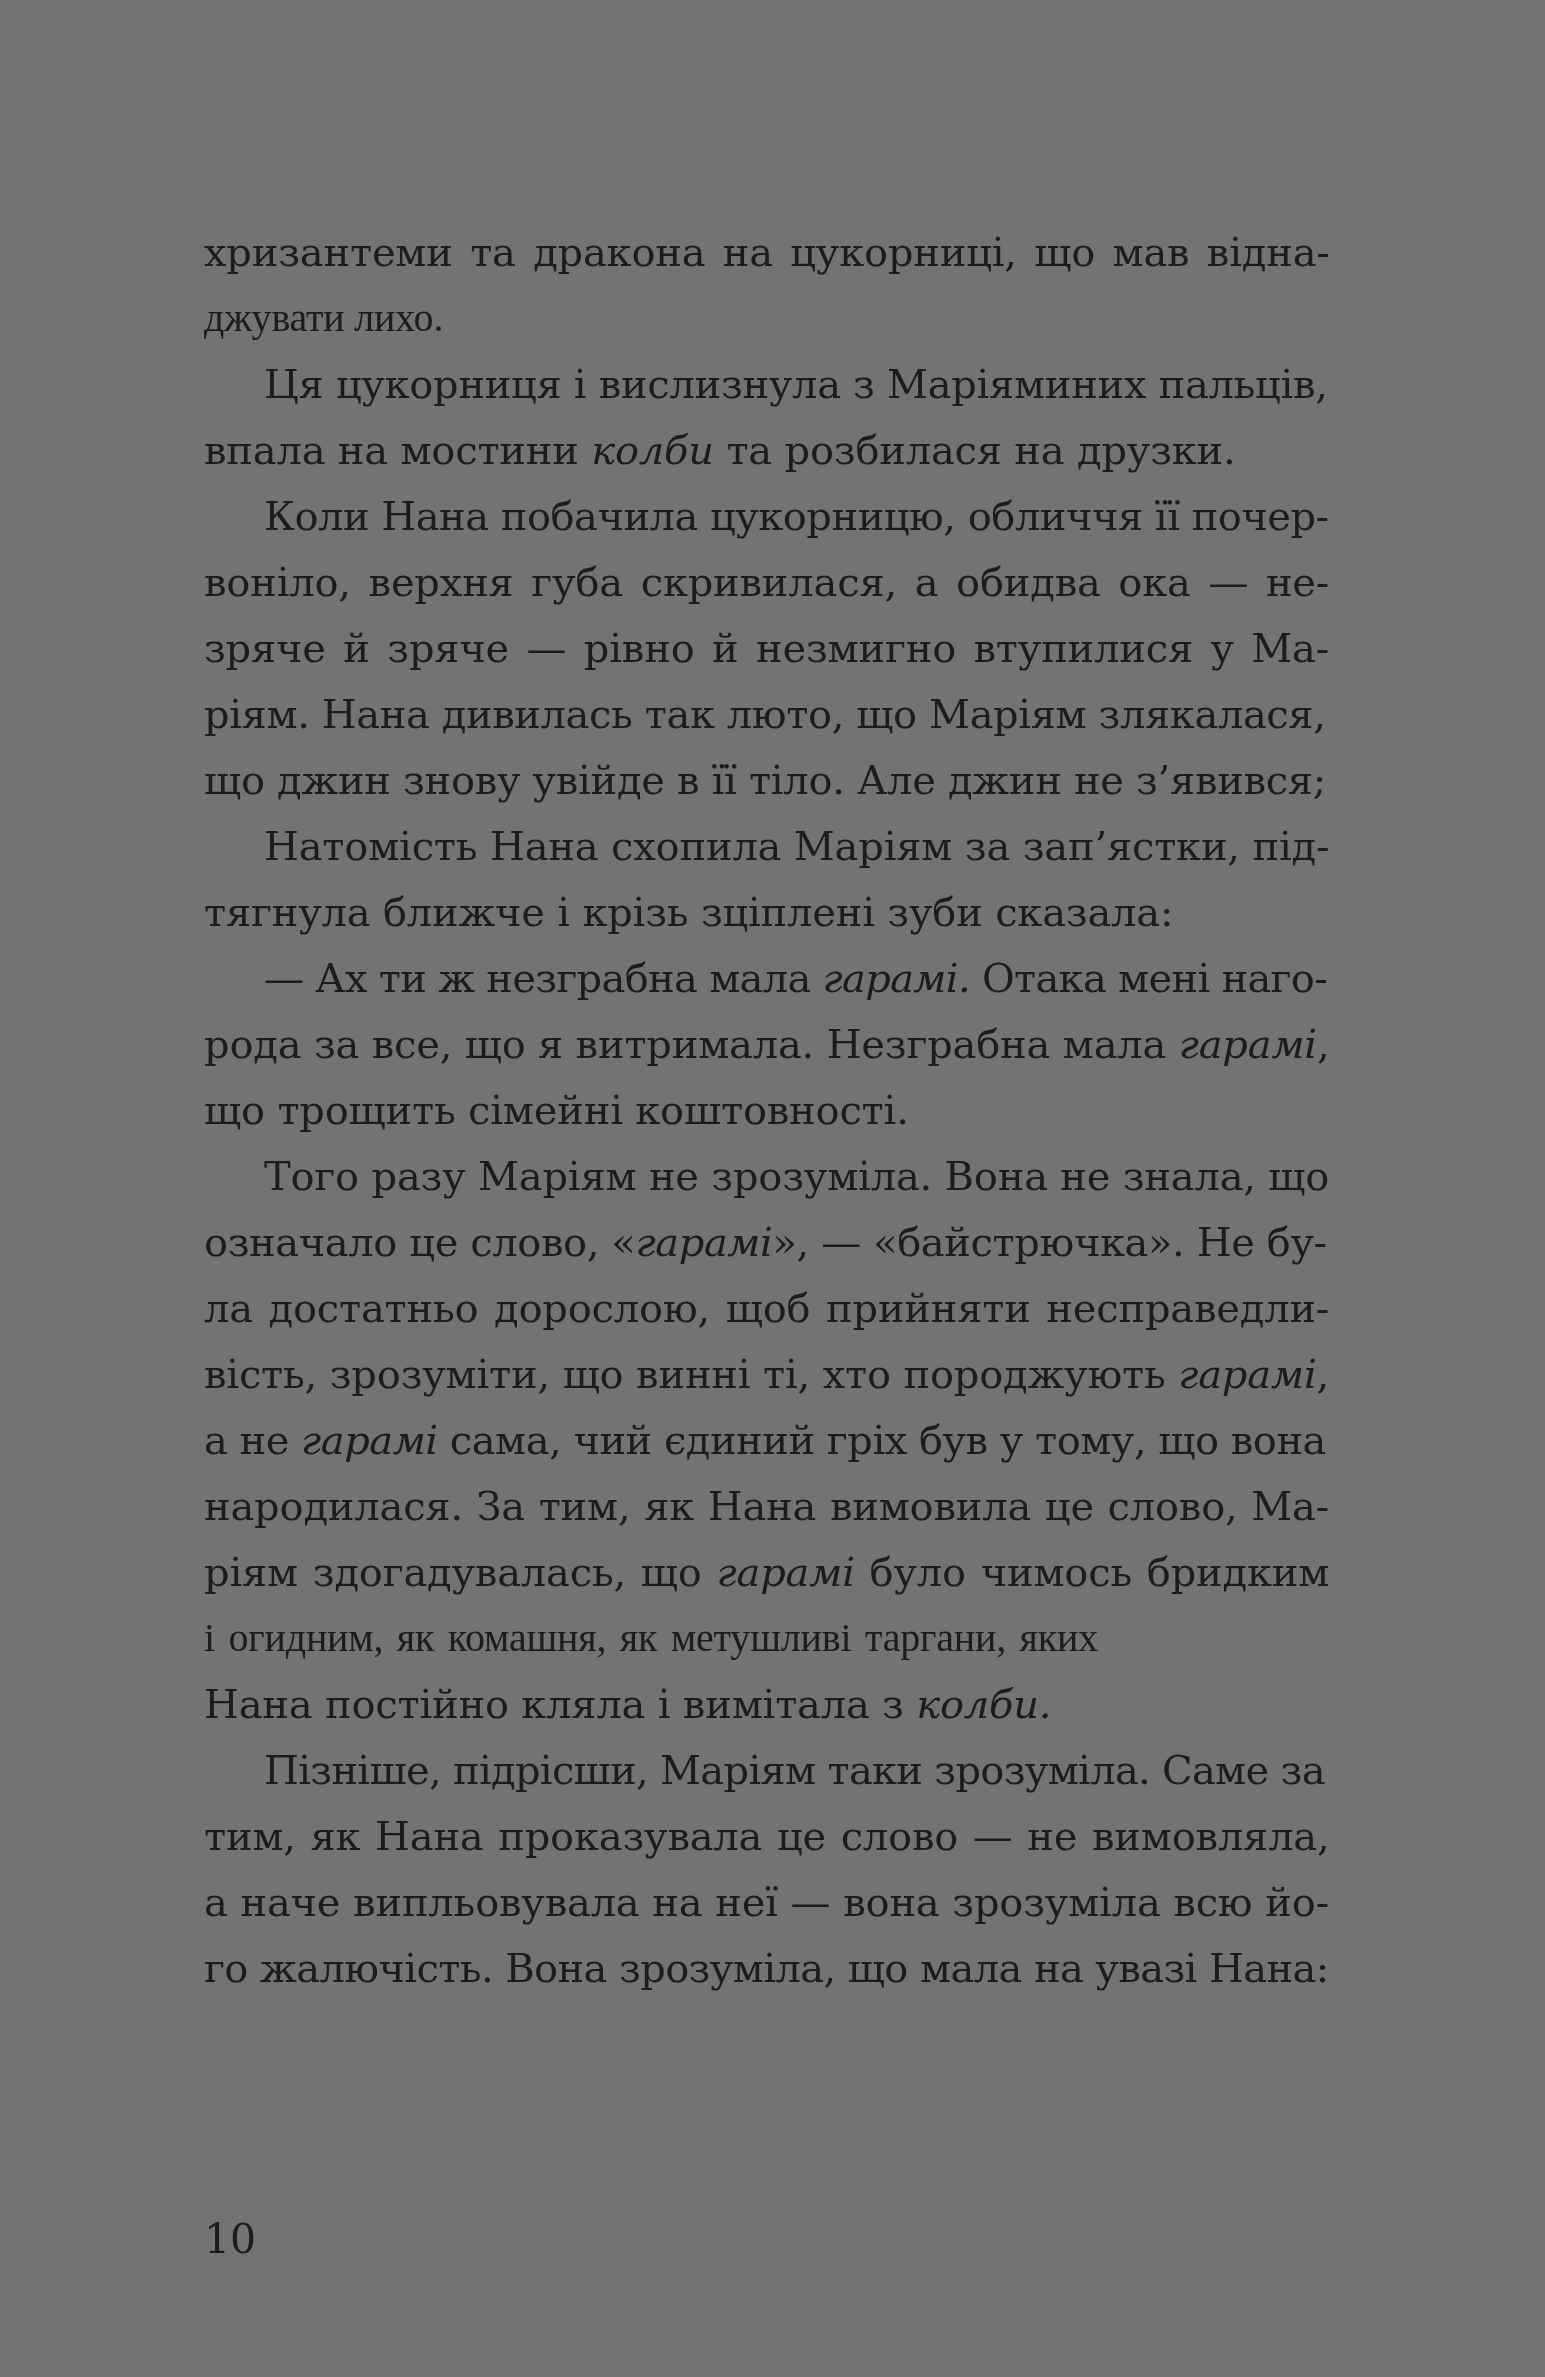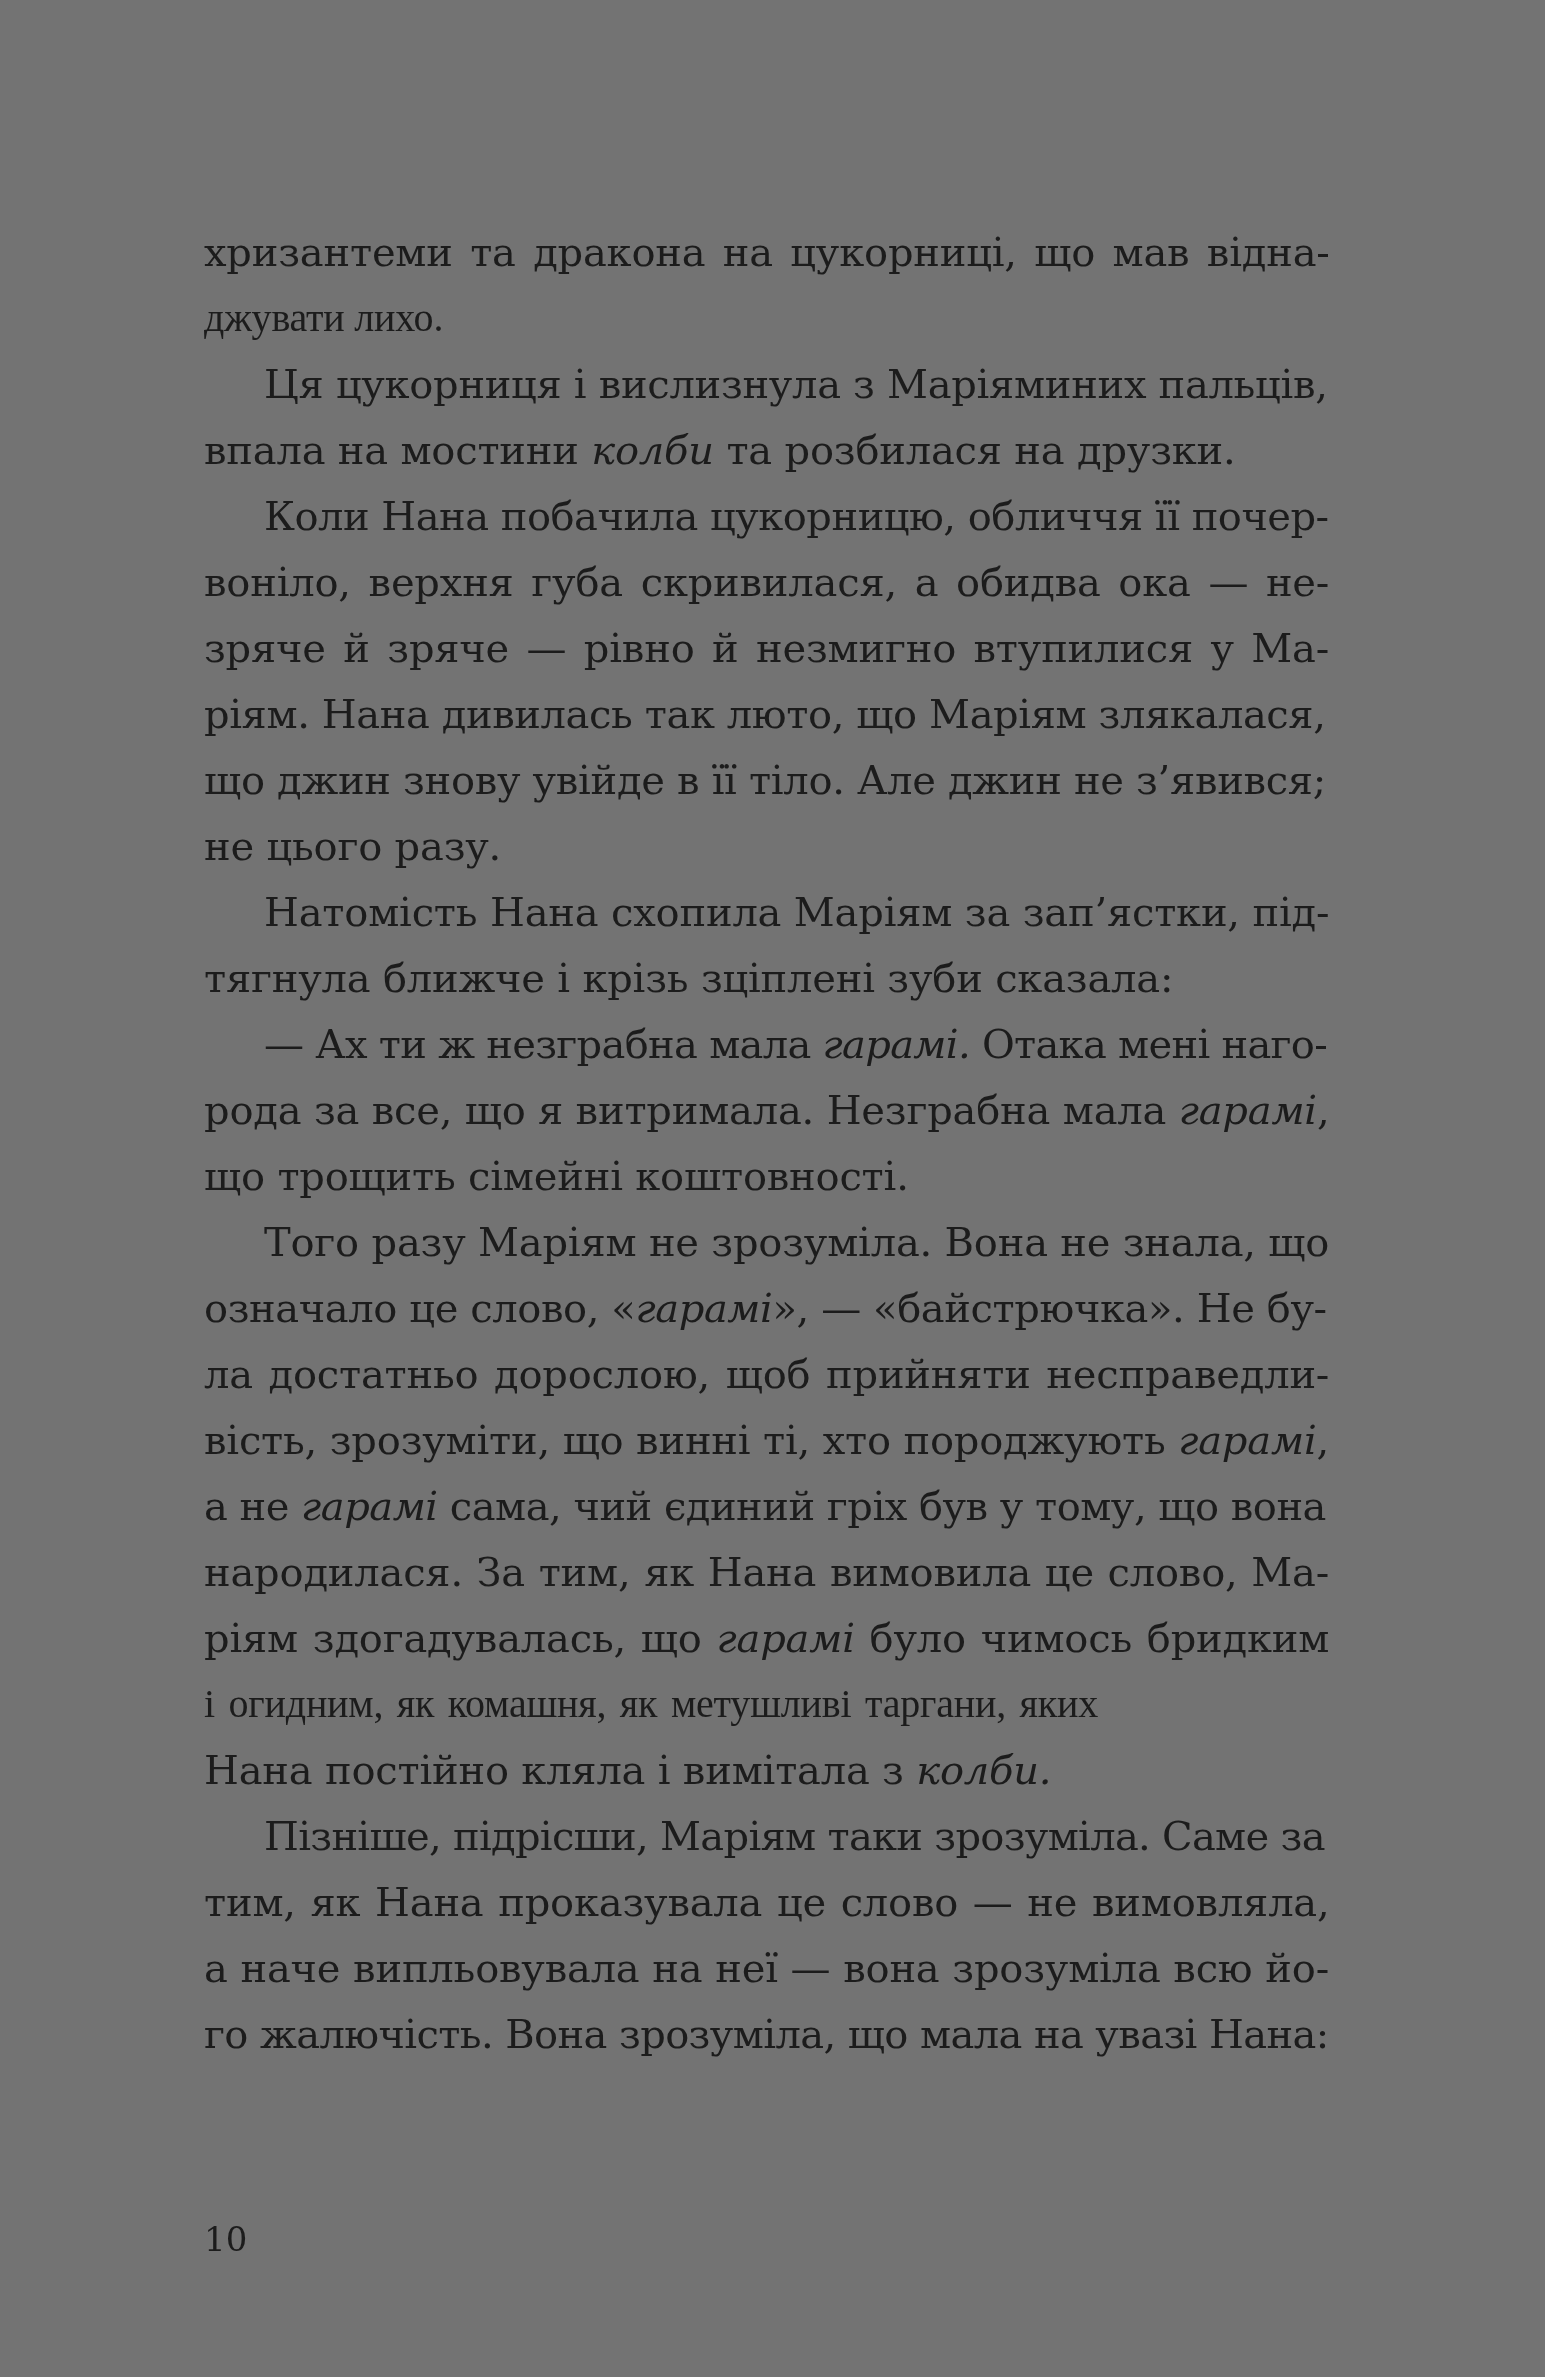--- a/index.html
+++ b/index.html
@@ -44,41 +44,40 @@
       padding-left: 60px;
     }
     .line .it {
       font-style: italic;
     }
     .page-number {
       position: absolute;
       left: 204px;
       top: 2220px;
       font-family: "DejaVu Serif", "Liberation Serif", serif;
-      font-size: 34px;
+      font-size: 41px;
       line-height: 39px;
       color: #1c1c1c;
       text-align: center;
     }
   </style>
 </head>
 <body>
 
 <div class="page">
   <div class="text-block" id="text-block">
       <div class="line" style="text-align-last: left; text-align: left; word-spacing: 4.9px;"><span>хризантеми та дракона на цукорниці, що мав відна-</span></div>
       <div class="line last" style="text-align-last: left; text-align: left; font-family: Liberation Serif, serif;"><span>джувати лихо.</span></div>
       <div class="line indent" style="text-align-last: left; text-align: left; letter-spacing: -0.3px;"><span>Ця цукорниця і вислизнула з Маріяминих пальців,</span></div>
       <div class="line last" style="text-align-last: left; text-align: right;"><span>впала на мостини </span><span class="it">колби</span><span> та розбилася на друзки.</span></div>
       <div class="line indent" style="text-align-last: left; text-align: left; letter-spacing: -0.5px;"><span>Коли Нана побачила цукорницю, обличчя її почер-</span></div>
       <div class="line" style="text-align-last: left; text-align: right; word-spacing: 5.2px;"><span>воніло, верхня губа скривилася, а обидва ока — не-</span></div>
       <div class="line" style="text-align-last: left; text-align: left; word-spacing: 5px;"><span>зряче й зряче — рівно й незмигно втупилися у Ма-</span></div>
       <div class="line" style="text-align-last: left; text-align: left; letter-spacing: -0.4px;"><span>ріям. Нана дивилась так люто, що Маріям злякалася,</span></div>
       <div class="line" style="text-align-last: left; text-align: left; letter-spacing: -0.3px;"><span>що джин знову увійде в її тіло. Але джин не з’явився;</span></div>
-      <div class="line last" style="text-align-last: left; text-align: left;"><span>не цього разу.</span></div>
       <div class="line indent" style="text-align-last: left; text-align: left; word-spacing: 0.1px;"><span>Натомість Нана схопила Маріям за зап’ястки, під-</span></div>
       <div class="line last" style="text-align-last: left; text-align: left;"><span>тягнула ближче і крізь зціплені зуби сказала:</span></div>
       <div class="line indent" style="text-align-last: left; text-align: left; letter-spacing: -0.7px;"><span>— Ах ти ж незграбна мала </span><span class="it">гарамі.</span><span> Отака мені наго-</span></div>
       <div class="line" style="text-align-last: left; text-align: left; letter-spacing: -0.2px;"><span>рода за все, що я витримала. Незграбна мала </span><span class="it">гарамі</span><span>,</span></div>
       <div class="line last" style="text-align-last: left; text-align: left;"><span>що трощить сімейні коштовності.</span></div>
       <div class="line indent" style="text-align-last: left; text-align: left; letter-spacing: -0.2px;"><span>Того разу Маріям не зрозуміла. Вона не знала, що</span></div>
       <div class="line" style="text-align-last: left; text-align: left; letter-spacing: -0.4px;"><span>означало це слово, «</span><span class="it">гарамі</span><span>», — «байстрючка». Не бу-</span></div>
       <div class="line" style="text-align-last: left; text-align: left; word-spacing: 3.1px;"><span>ла достатньо дорослою, щоб прийняти несправедли-</span></div>
       <div class="line" style="text-align-last: left; text-align: left; word-spacing: 0.1px;"><span>вість, зрозуміти, що винні ті, хто породжують </span><span class="it">гарамі</span><span>,</span></div>
       <div class="line" style="text-align-last: left; text-align: left; letter-spacing: -0.5px;"><span>а не </span><span class="it">гарамі</span><span> сама, чий єдиний гріх був у тому, що вона</span></div>

